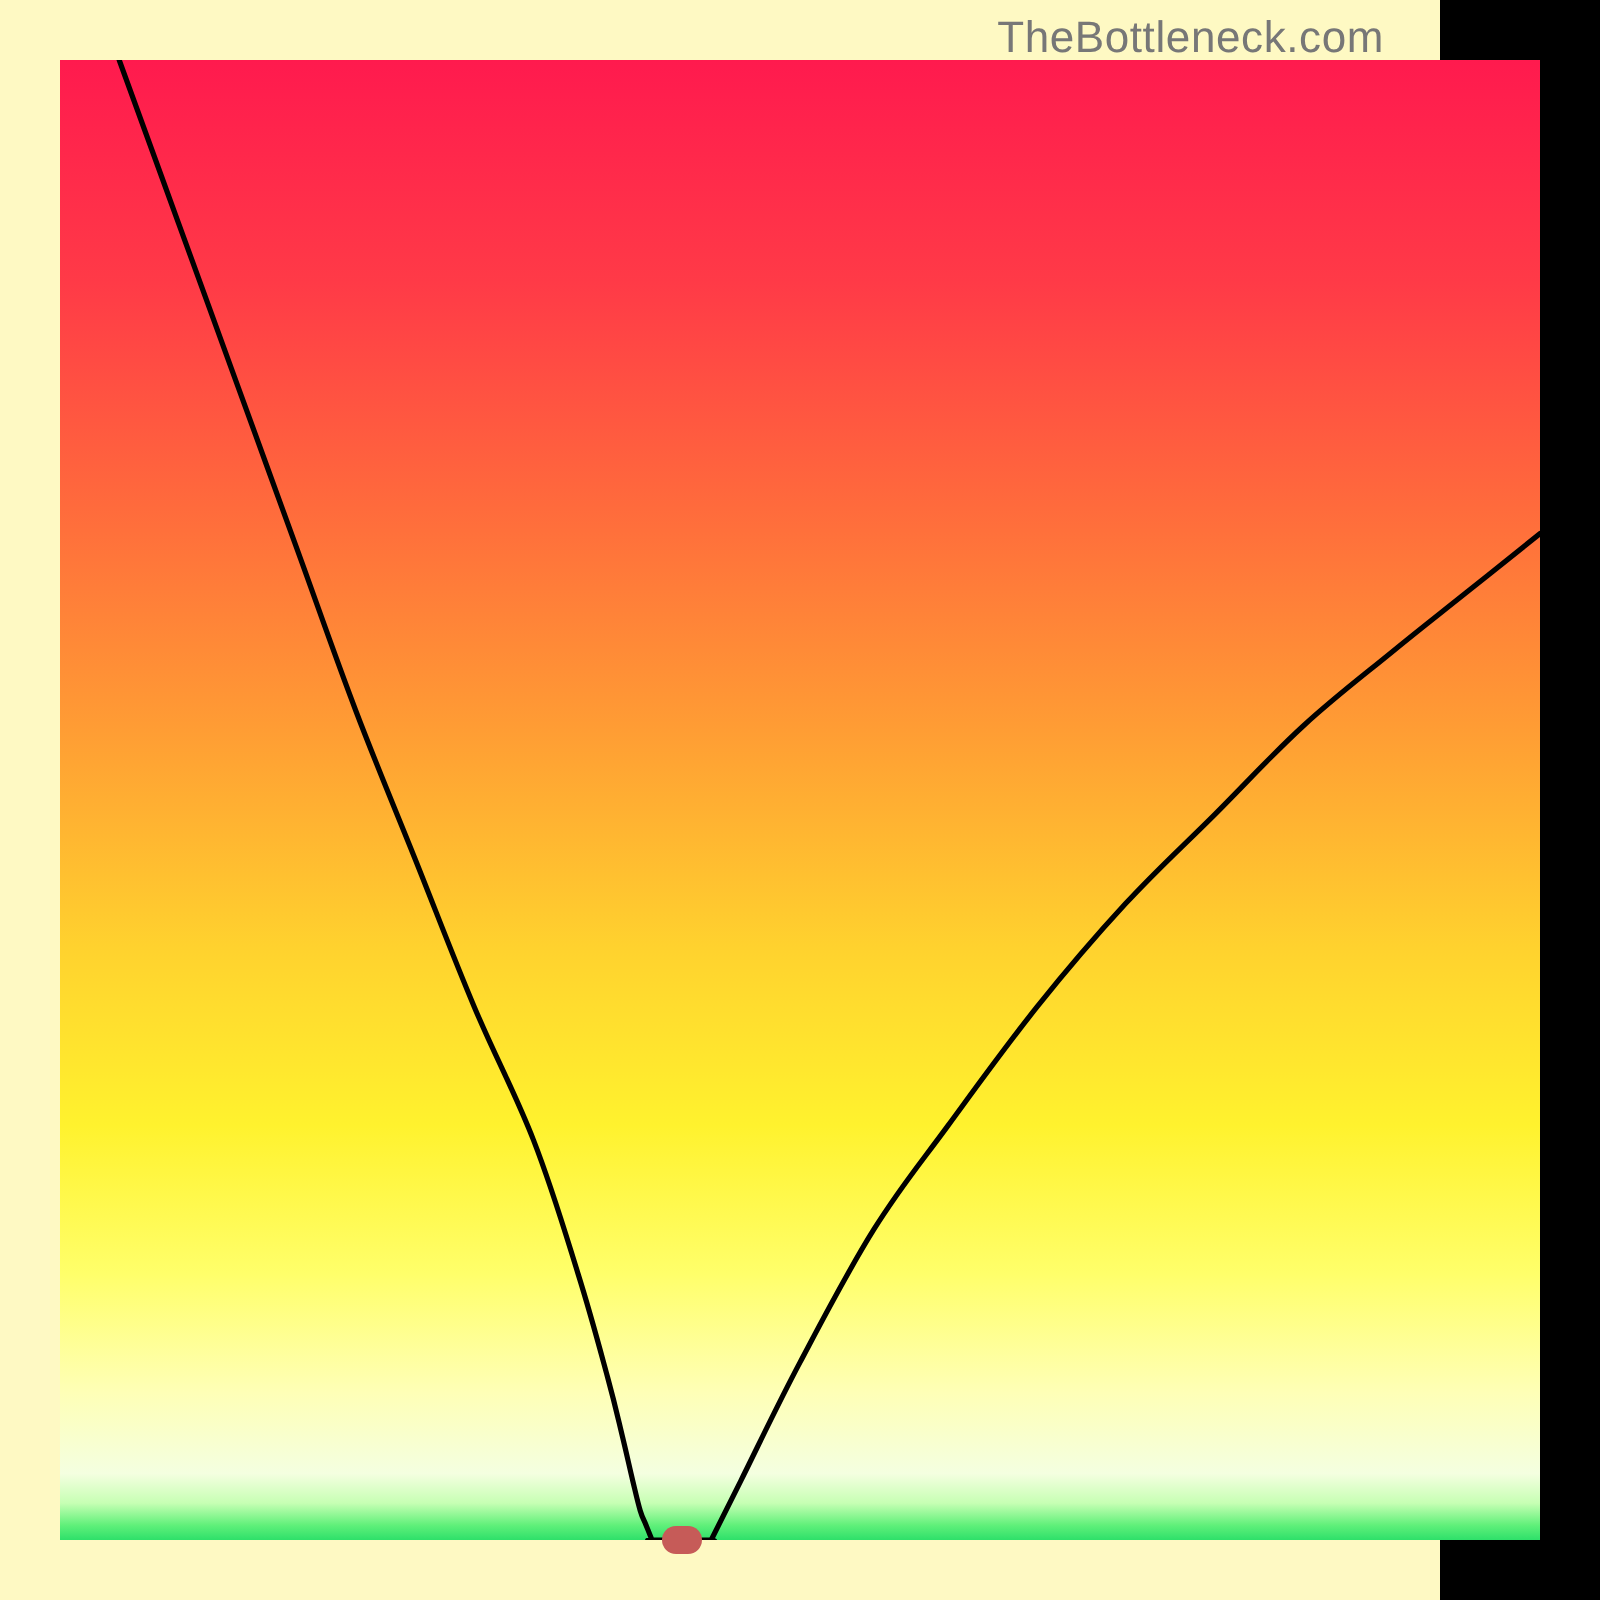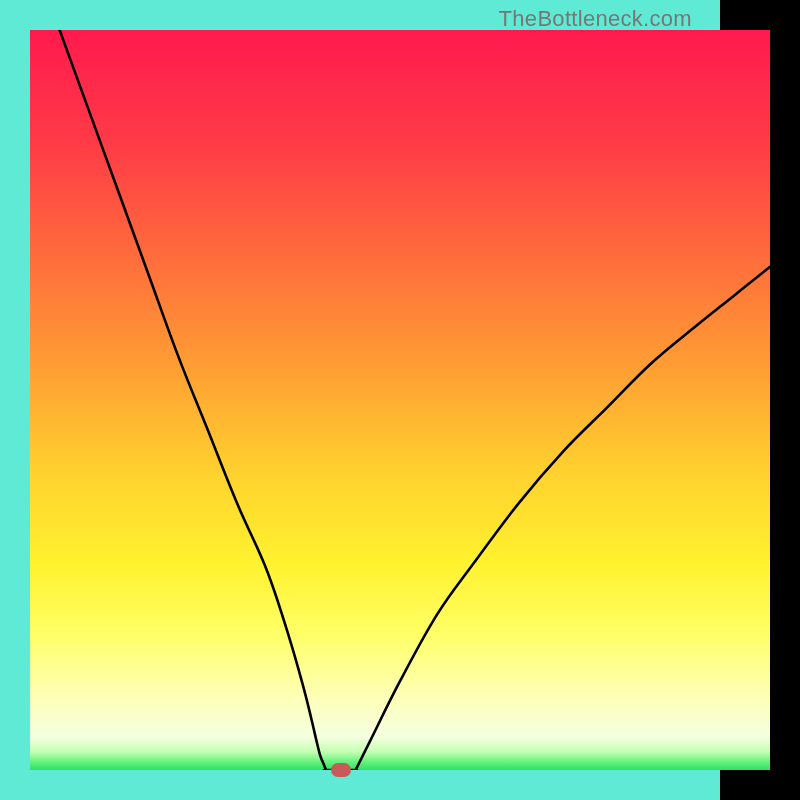--- a/index.html
+++ b/index.html
@@ -11,21 +11,21 @@
     font-family: Arial, Helvetica, sans-serif;
     overflow: hidden;
     position: relative;
   }
   .frame {
     position: absolute;
     left: 0;
     top: 0;
     width: 720px;
     height: 800px;
-    background: #5eead4;
+    background: #fef9c3;
   }
   .watermark {
     position: absolute;
     top: 6px;
     right: 28px;
     color: #777777;
     font-size: 22px;
     font-weight: 400;
     letter-spacing: 0.3px;
     pointer-events: none;

